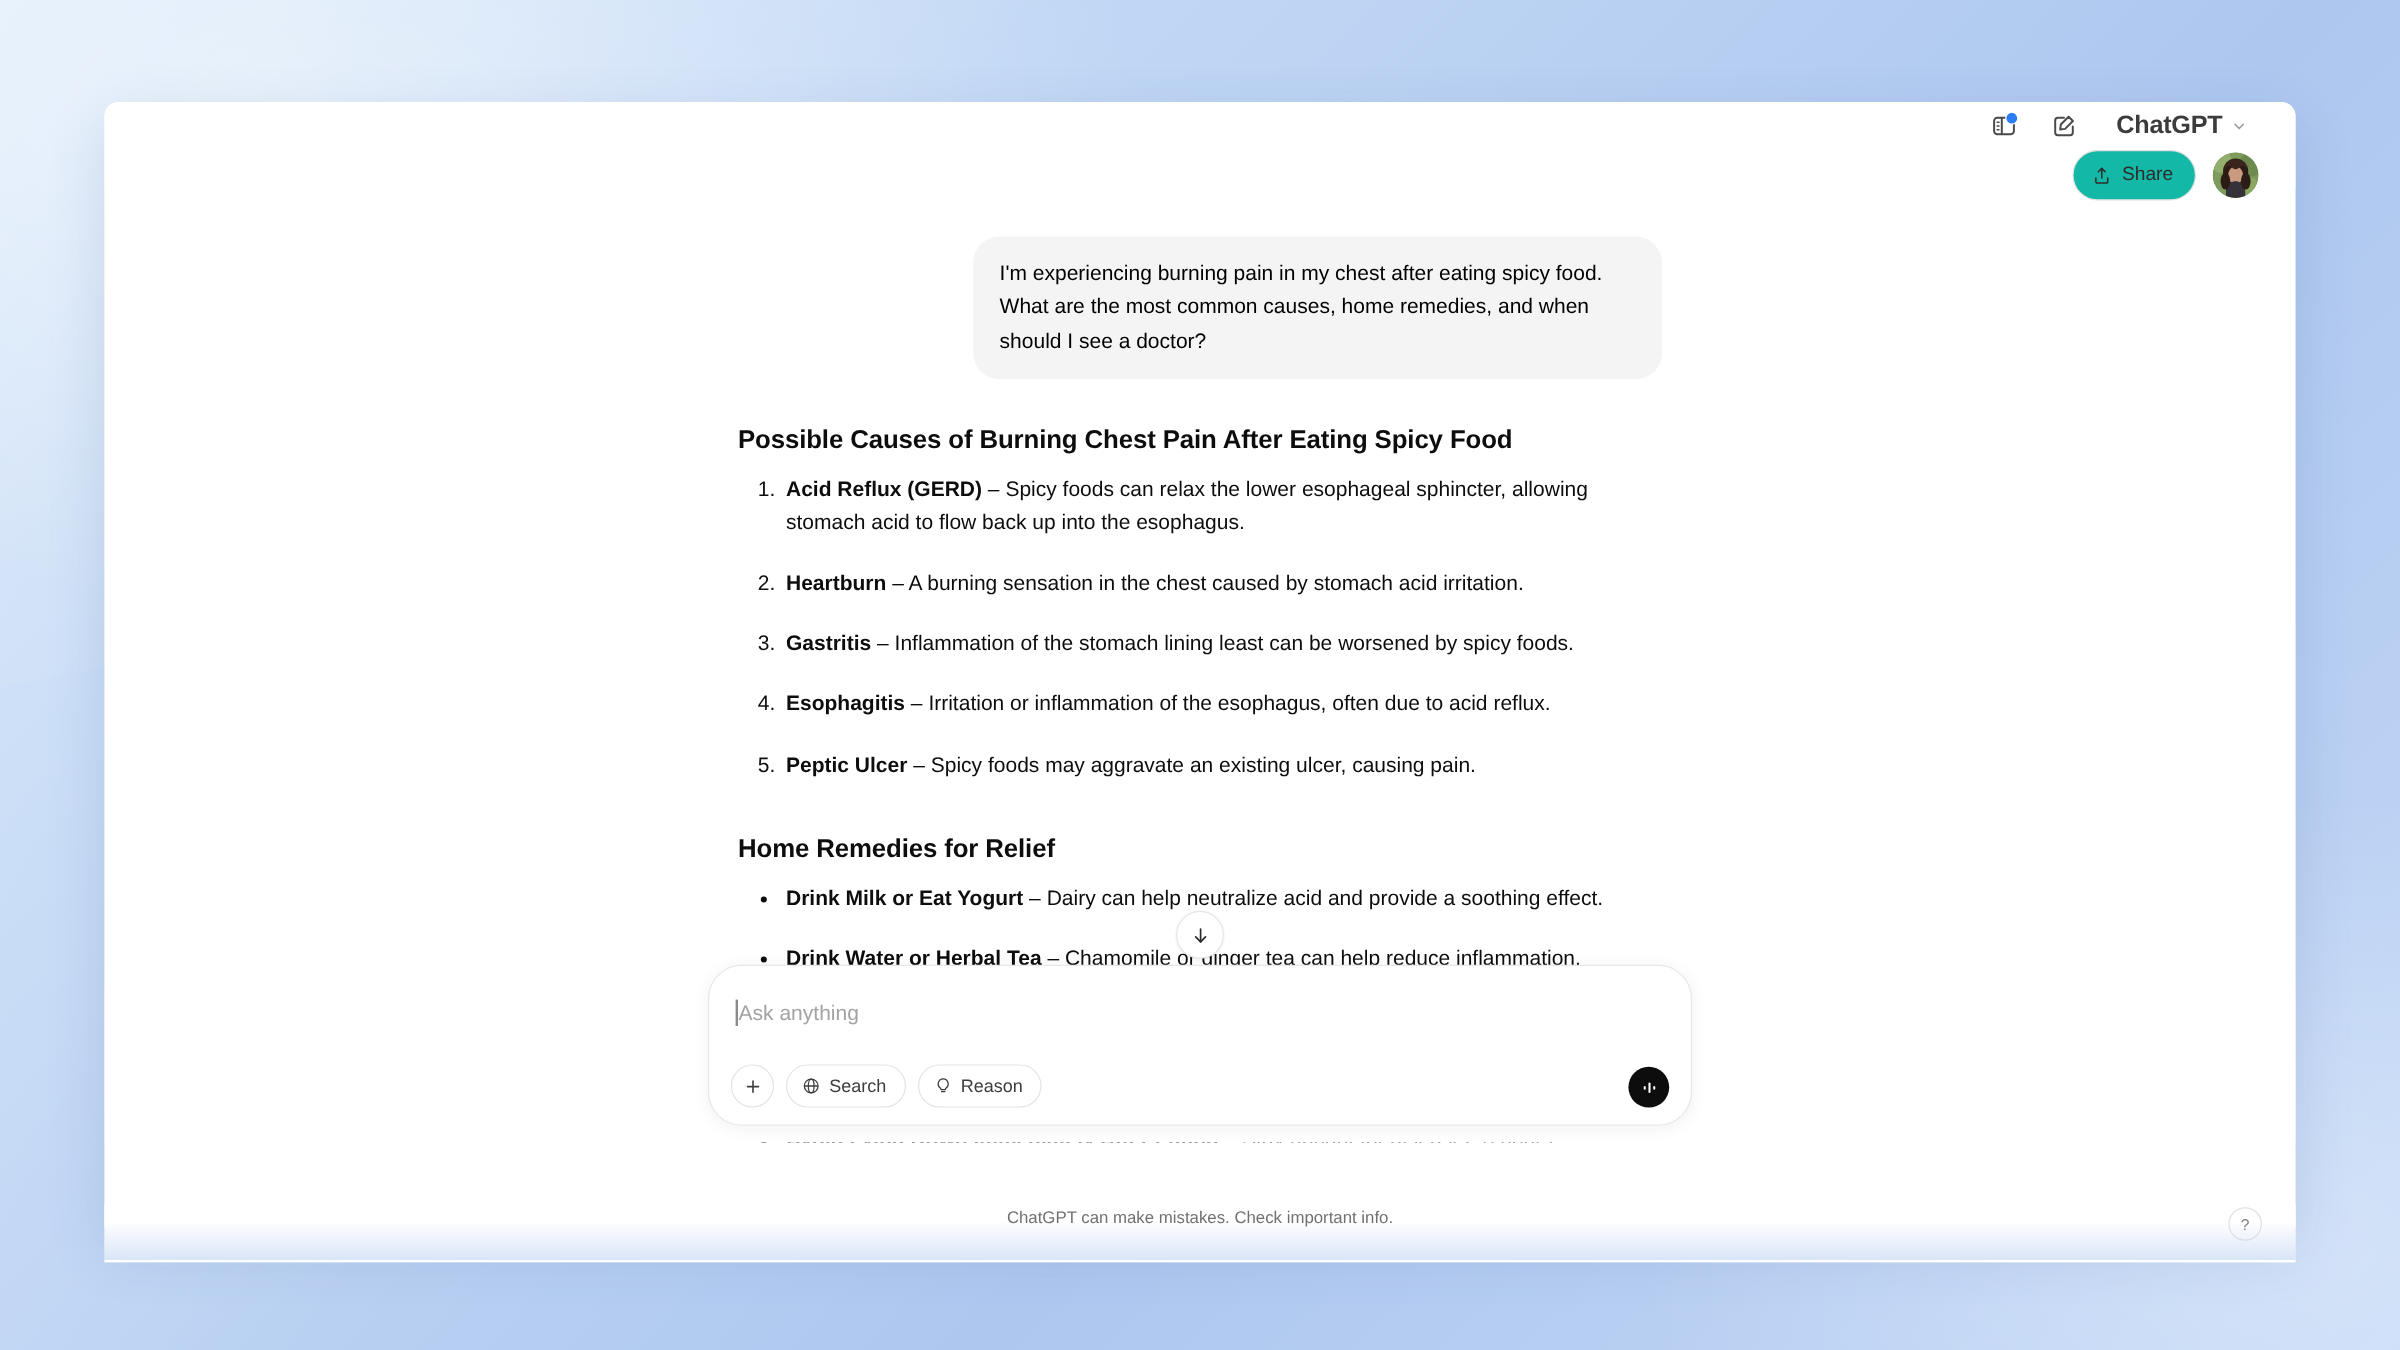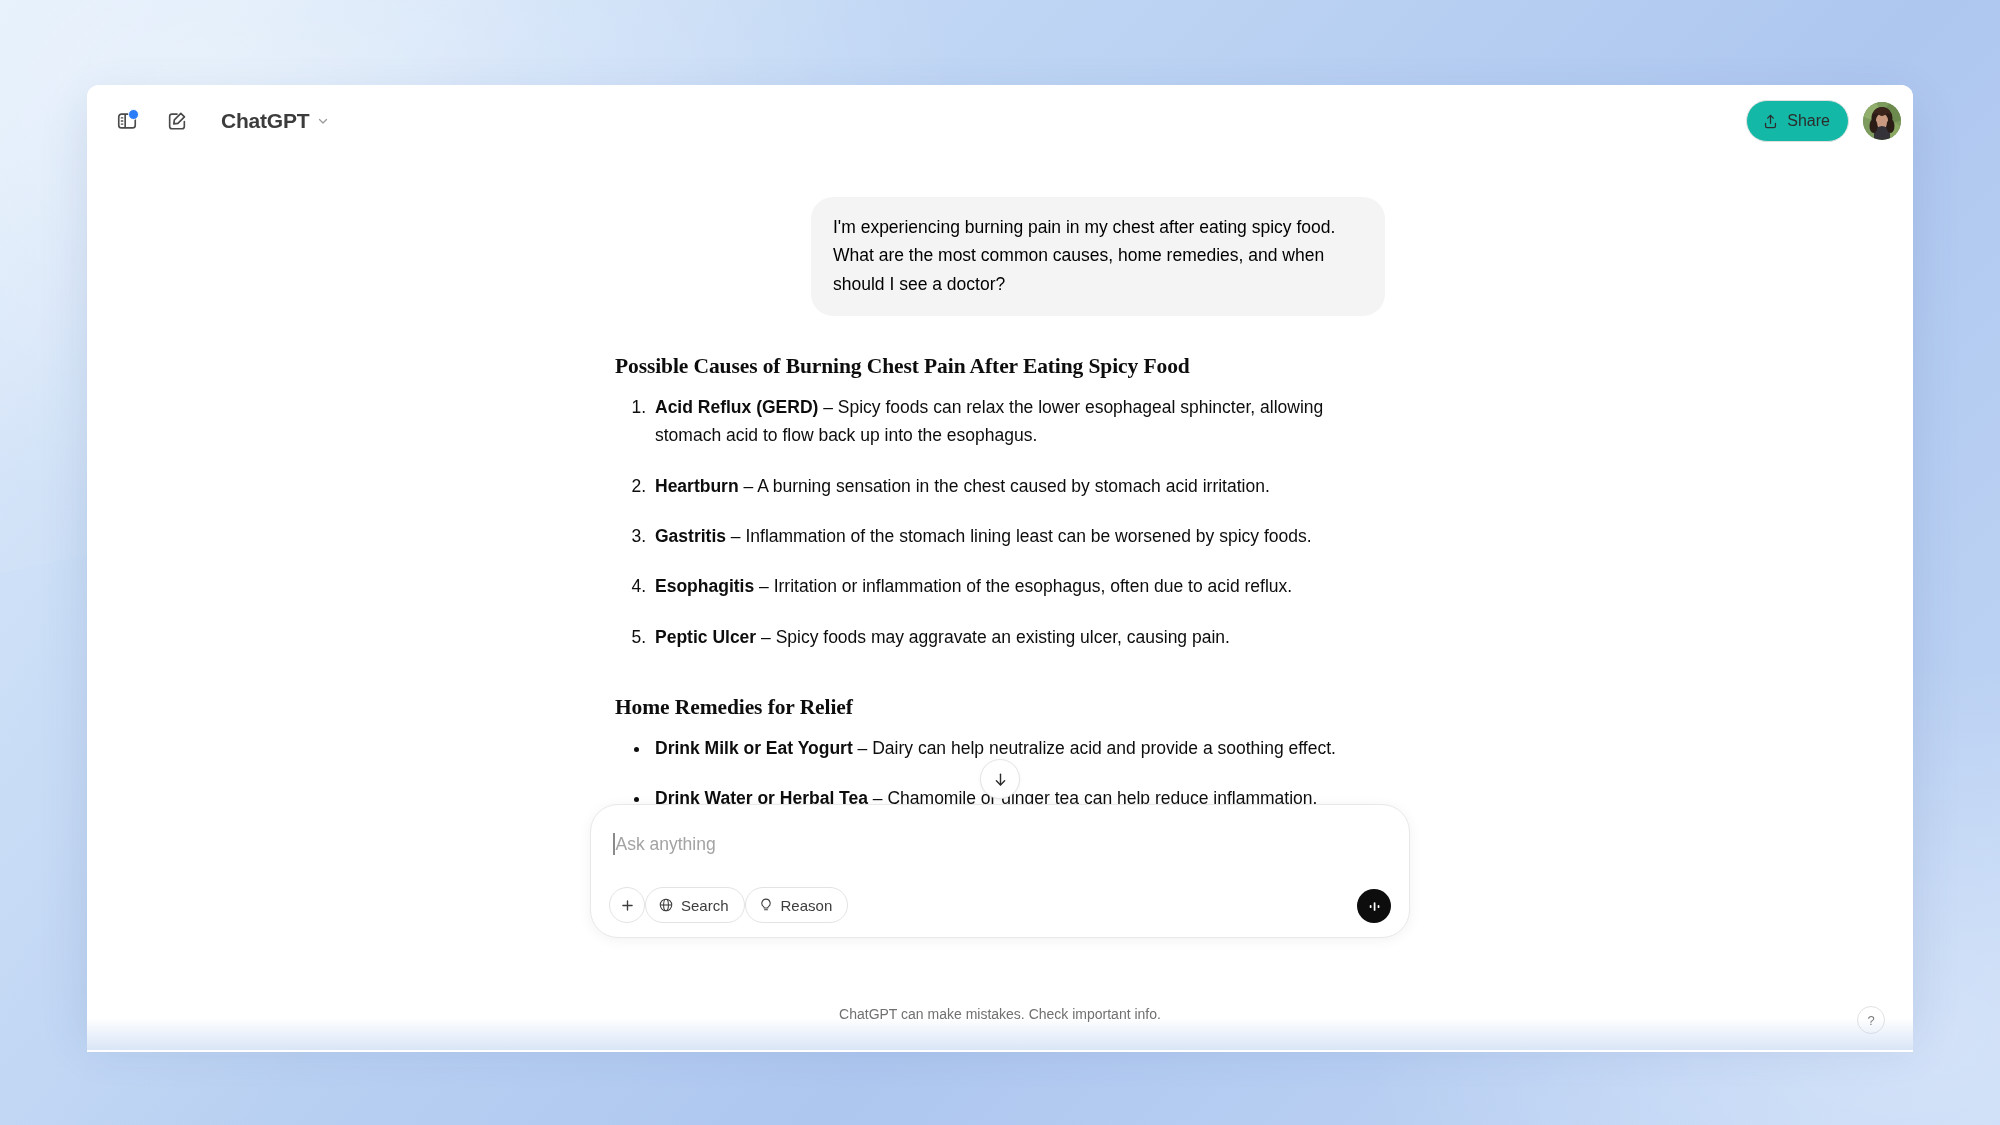--- a/index.html
+++ b/index.html
@@ -43,23 +43,24 @@
     border-radius: 12px 12px 0 0;
     overflow: hidden;
     box-shadow: 0 18px 48px rgba(60,90,150,0.16);
   }
 
   
   .app-header {
     position: relative;
     height: 72px;
     display: flex;
-    align-items: center;
-    padding: 0 12px 0 20px;
+    align-items: flex-end;
+    padding: 0 31px 0 20px;
     background: #ffffff;
+    flex-direction: column;
   }
   .hdr-left { display: flex; align-items: center; gap: 10px; }
   .icon-btn {
     width: 40px; height: 40px;
     display: flex; align-items: center; justify-content: center;
     border-radius: 8px;
     position: relative;
     cursor: pointer;
   }
   .notif-dot {
@@ -131,21 +132,20 @@
     color: #000000;
   }
 
   .assistant { margin-top: 38px; color: #0d0d0d; }
   .a-heading {
     font-size: 21.5px;
     font-weight: 700;
     color: #0d0d0d;
     margin: 0 0 14px 0;
     letter-spacing: -0.1px;
-    font-family: Liberation Serif, serif;
   }
   .a-heading.second { margin-top: 44px; }
 
   ol.a-list, ul.a-list {
     margin: 0;
     padding-left: 36px;
   }
   ol.a-list { list-style: decimal; }
   ul.a-list { list-style: disc; }
   .a-list li {
@@ -206,21 +206,21 @@
     animation: blink 1.1s steps(1,end) infinite;
   }
   @keyframes blink { 0%,49%{opacity:1} 50%,100%{opacity:0.15} }
   .placeholder {
     font-size: 17.5px;
     color: #a3a3a3;
   }
   .composer-tools {
     display: flex;
     align-items: center;
-    gap: 0;
+    gap: 10px;
     margin-top: 22px;
   }
   .tool-circle {
     width: 34px; height: 34px;
     border: 1px solid #e3e3e3;
     border-radius: 50%;
     display: flex; align-items: center; justify-content: center;
     background: #fff;
     cursor: pointer;
   }

